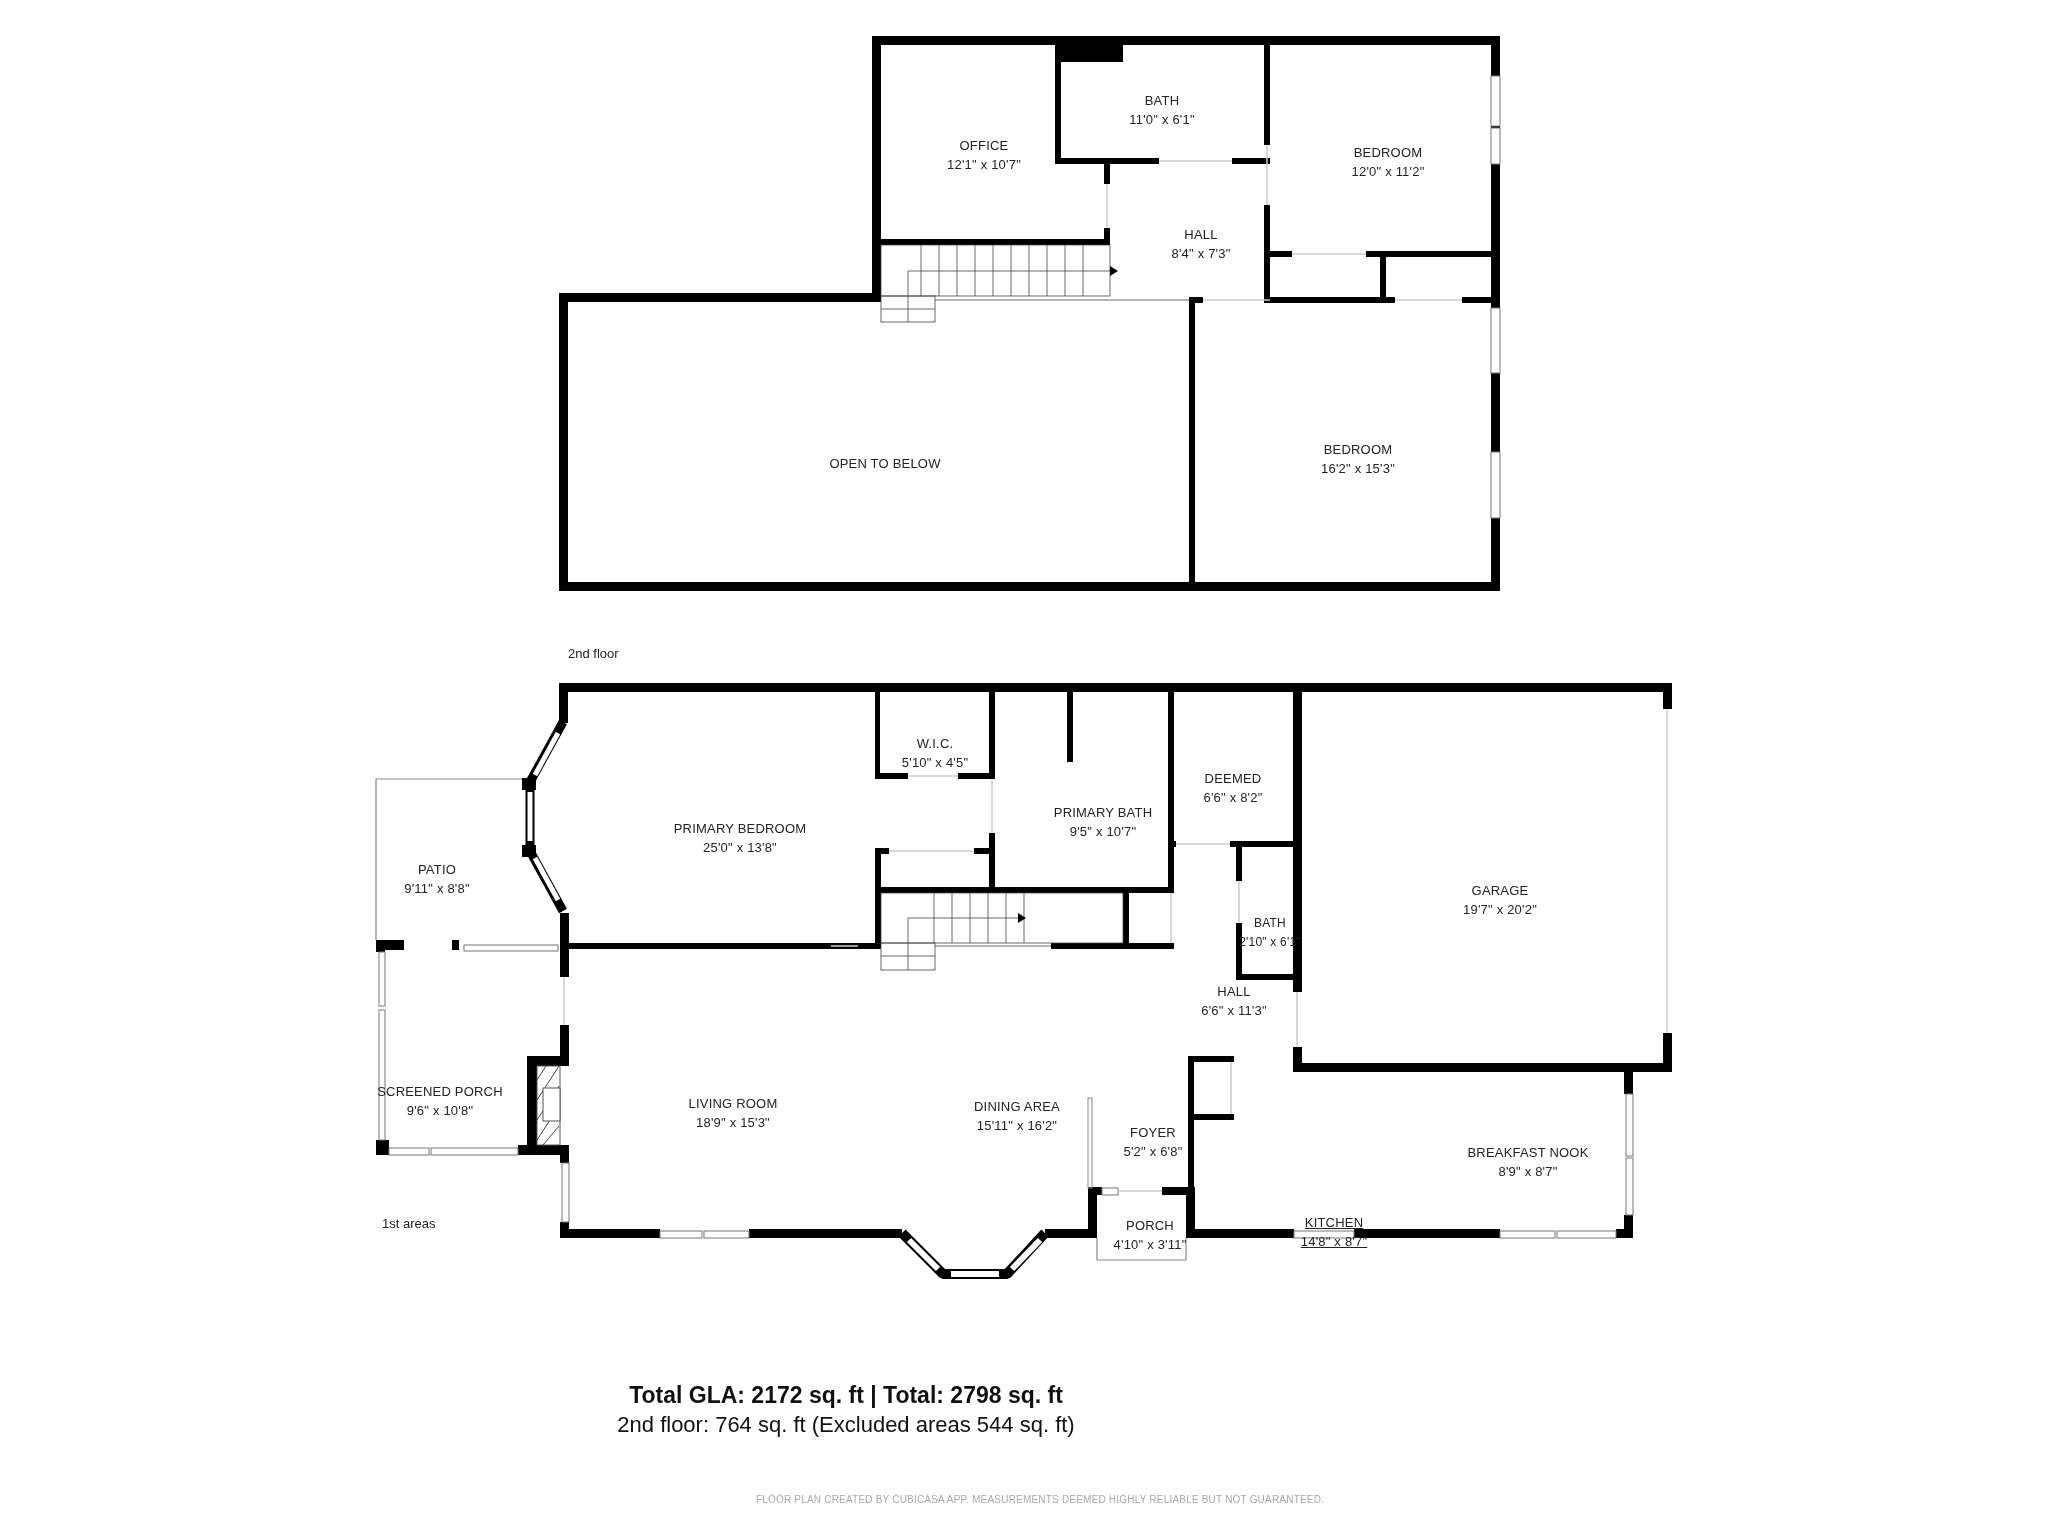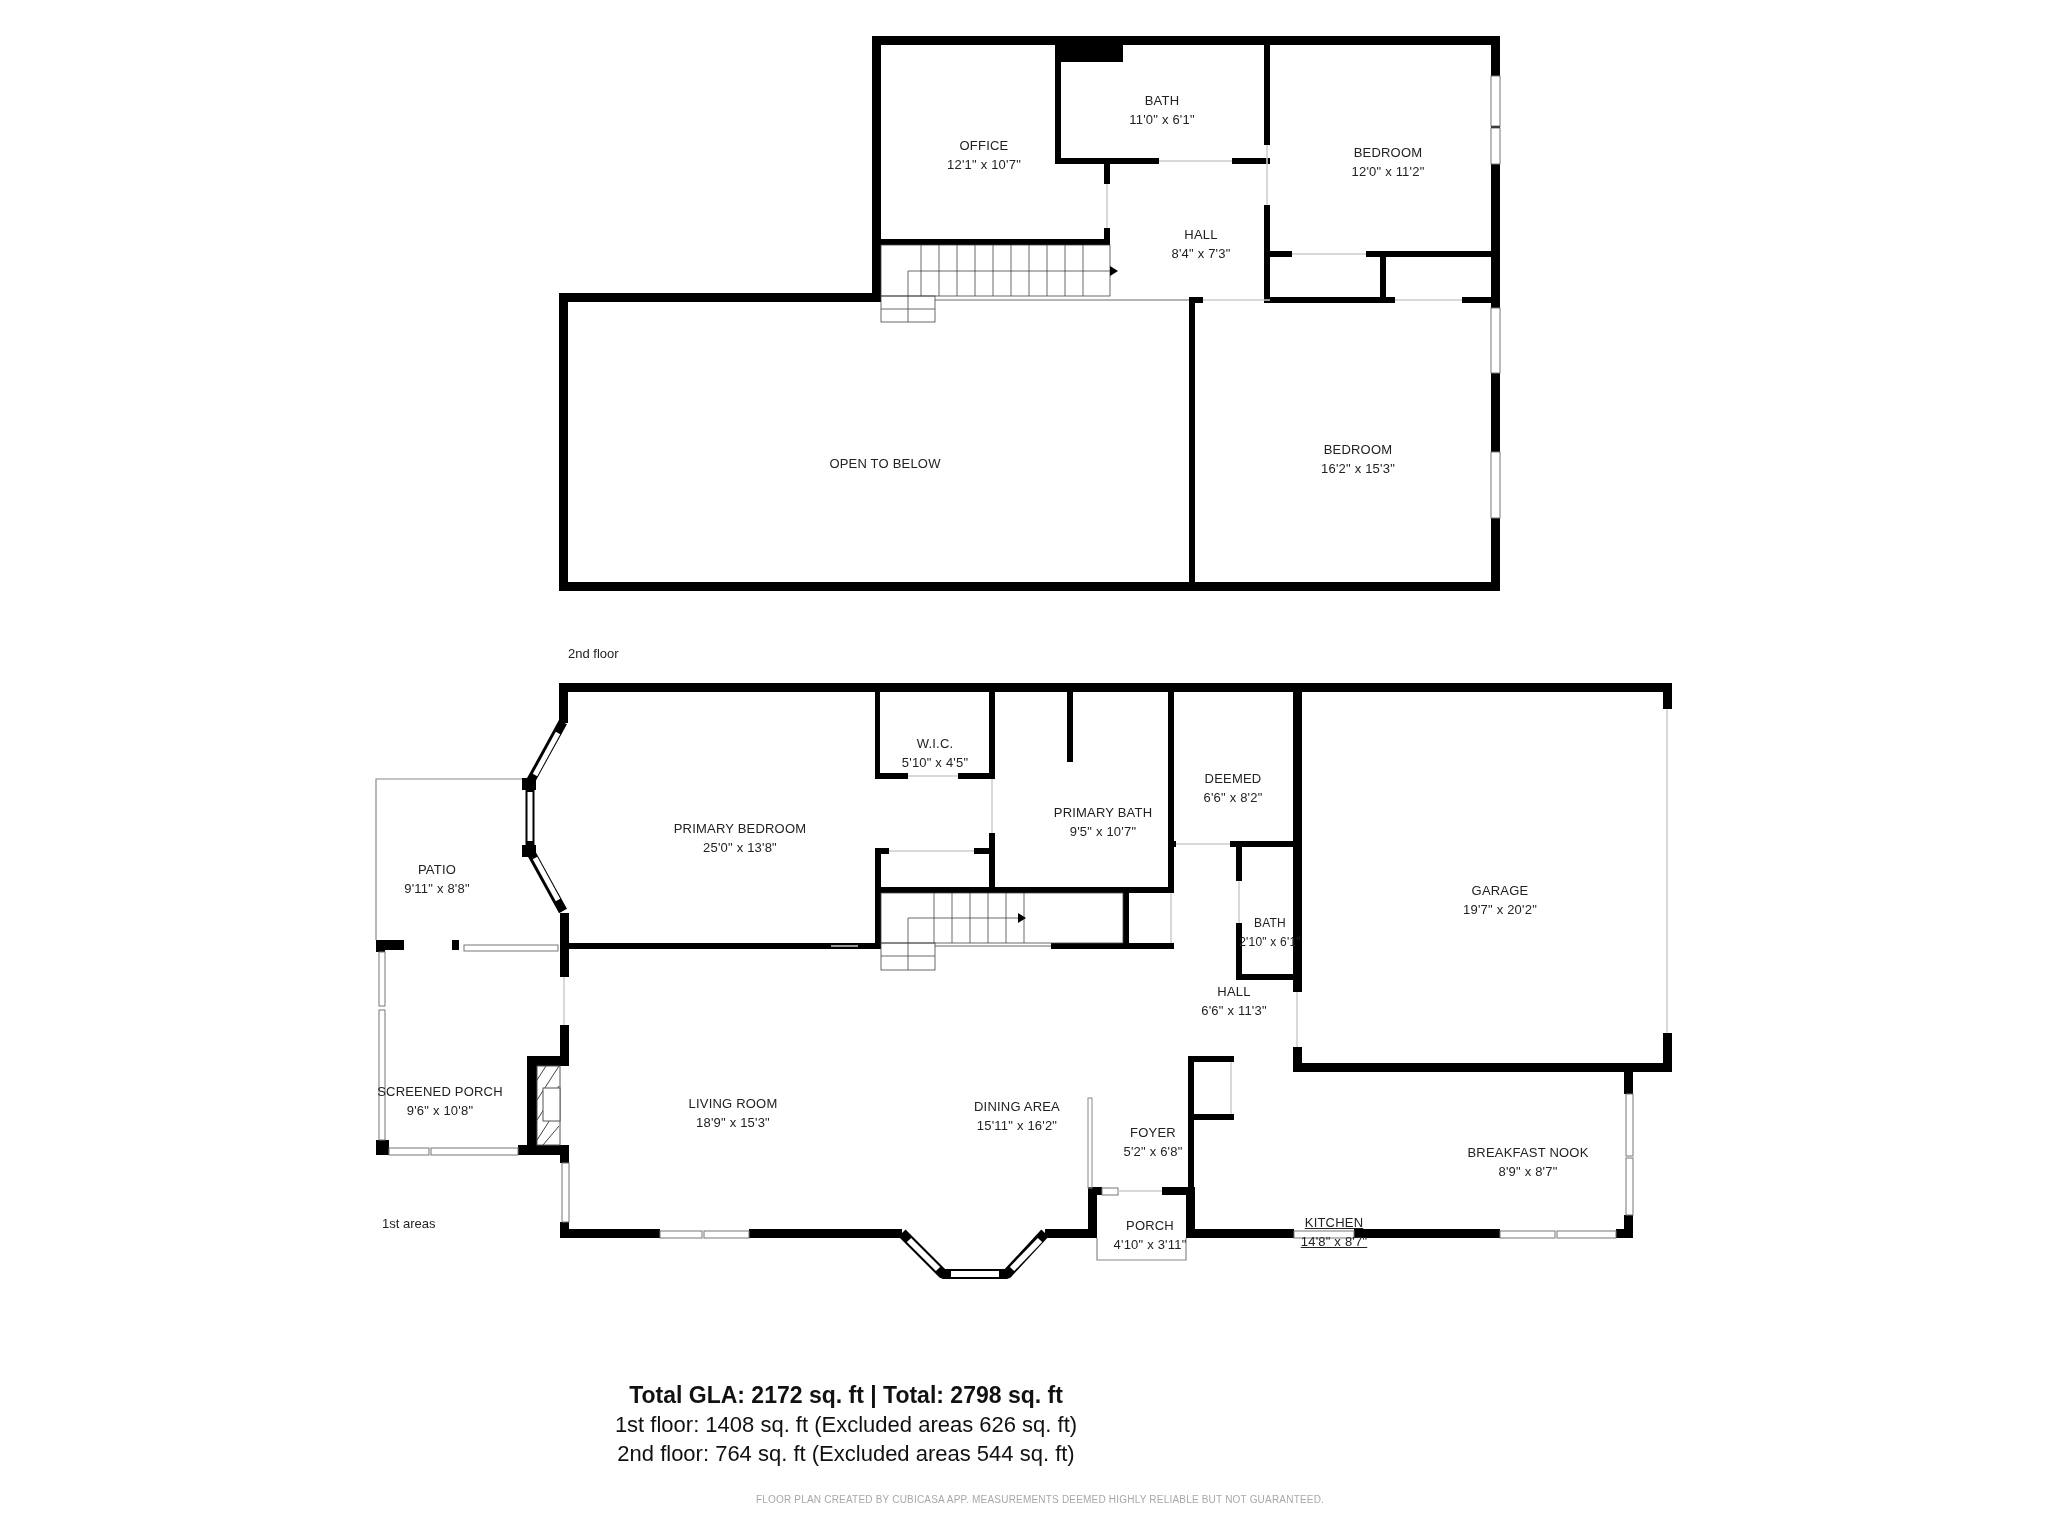--- a/index.html
+++ b/index.html
@@ -337,16 +337,15 @@
   <span class="nm">KITCHEN</span>
   <span class="dim">14'8" x 8'7"</span>
 </div>
 <div class="room-label" style="left:1528px; top:1162px;">
   <span class="nm">BREAKFAST NOOK</span>
   <span class="dim">8'9" x 8'7"</span>
 </div>
 
 <div class="totals">
   <div class="t1">Total GLA: 2172 sq. ft | Total: 2798 sq. ft</div>
-  <div class="t2">1st floor: 1408 sq. ft (Excluded areas 626 sq. ft)</div>
   <div class="t2">2nd floor: 764 sq. ft (Excluded areas 544 sq. ft)</div>
 </div>
 <div class="disclaimer">FLOOR PLAN CREATED BY CUBICASA APP. MEASUREMENTS DEEMED HIGHLY RELIABLE BUT NOT GUARANTEED.</div>
 
 </body></html>

